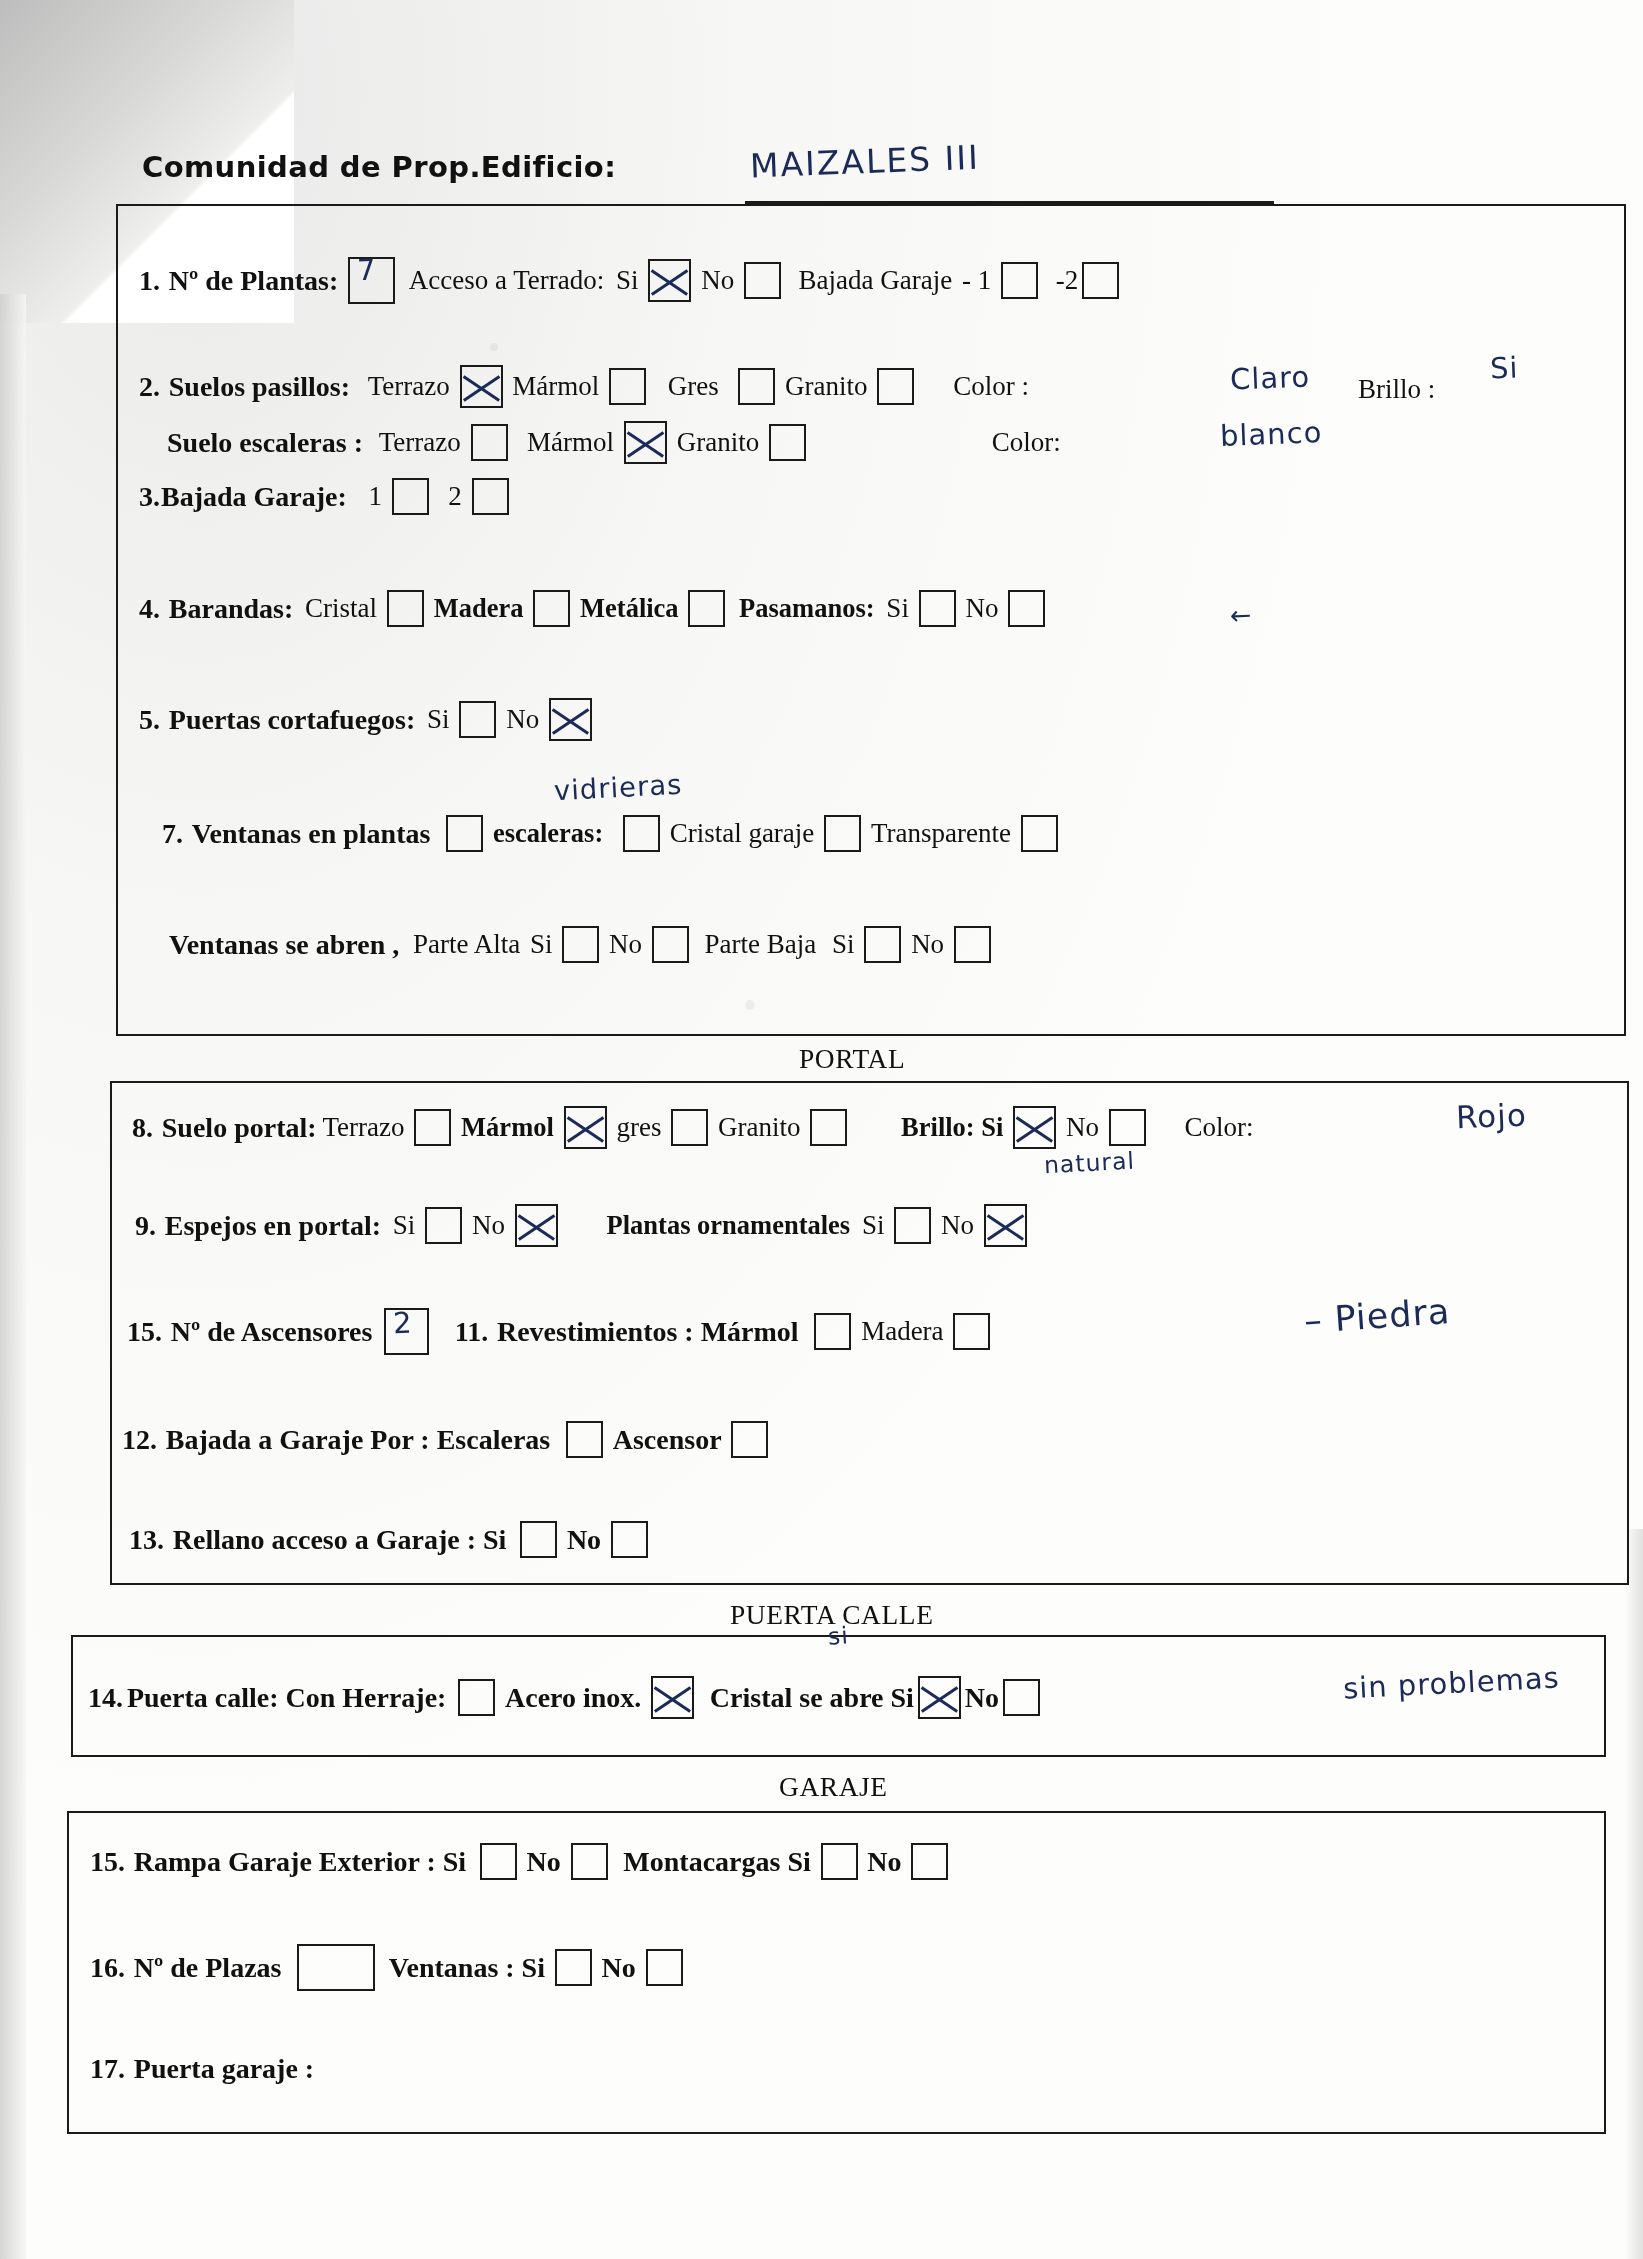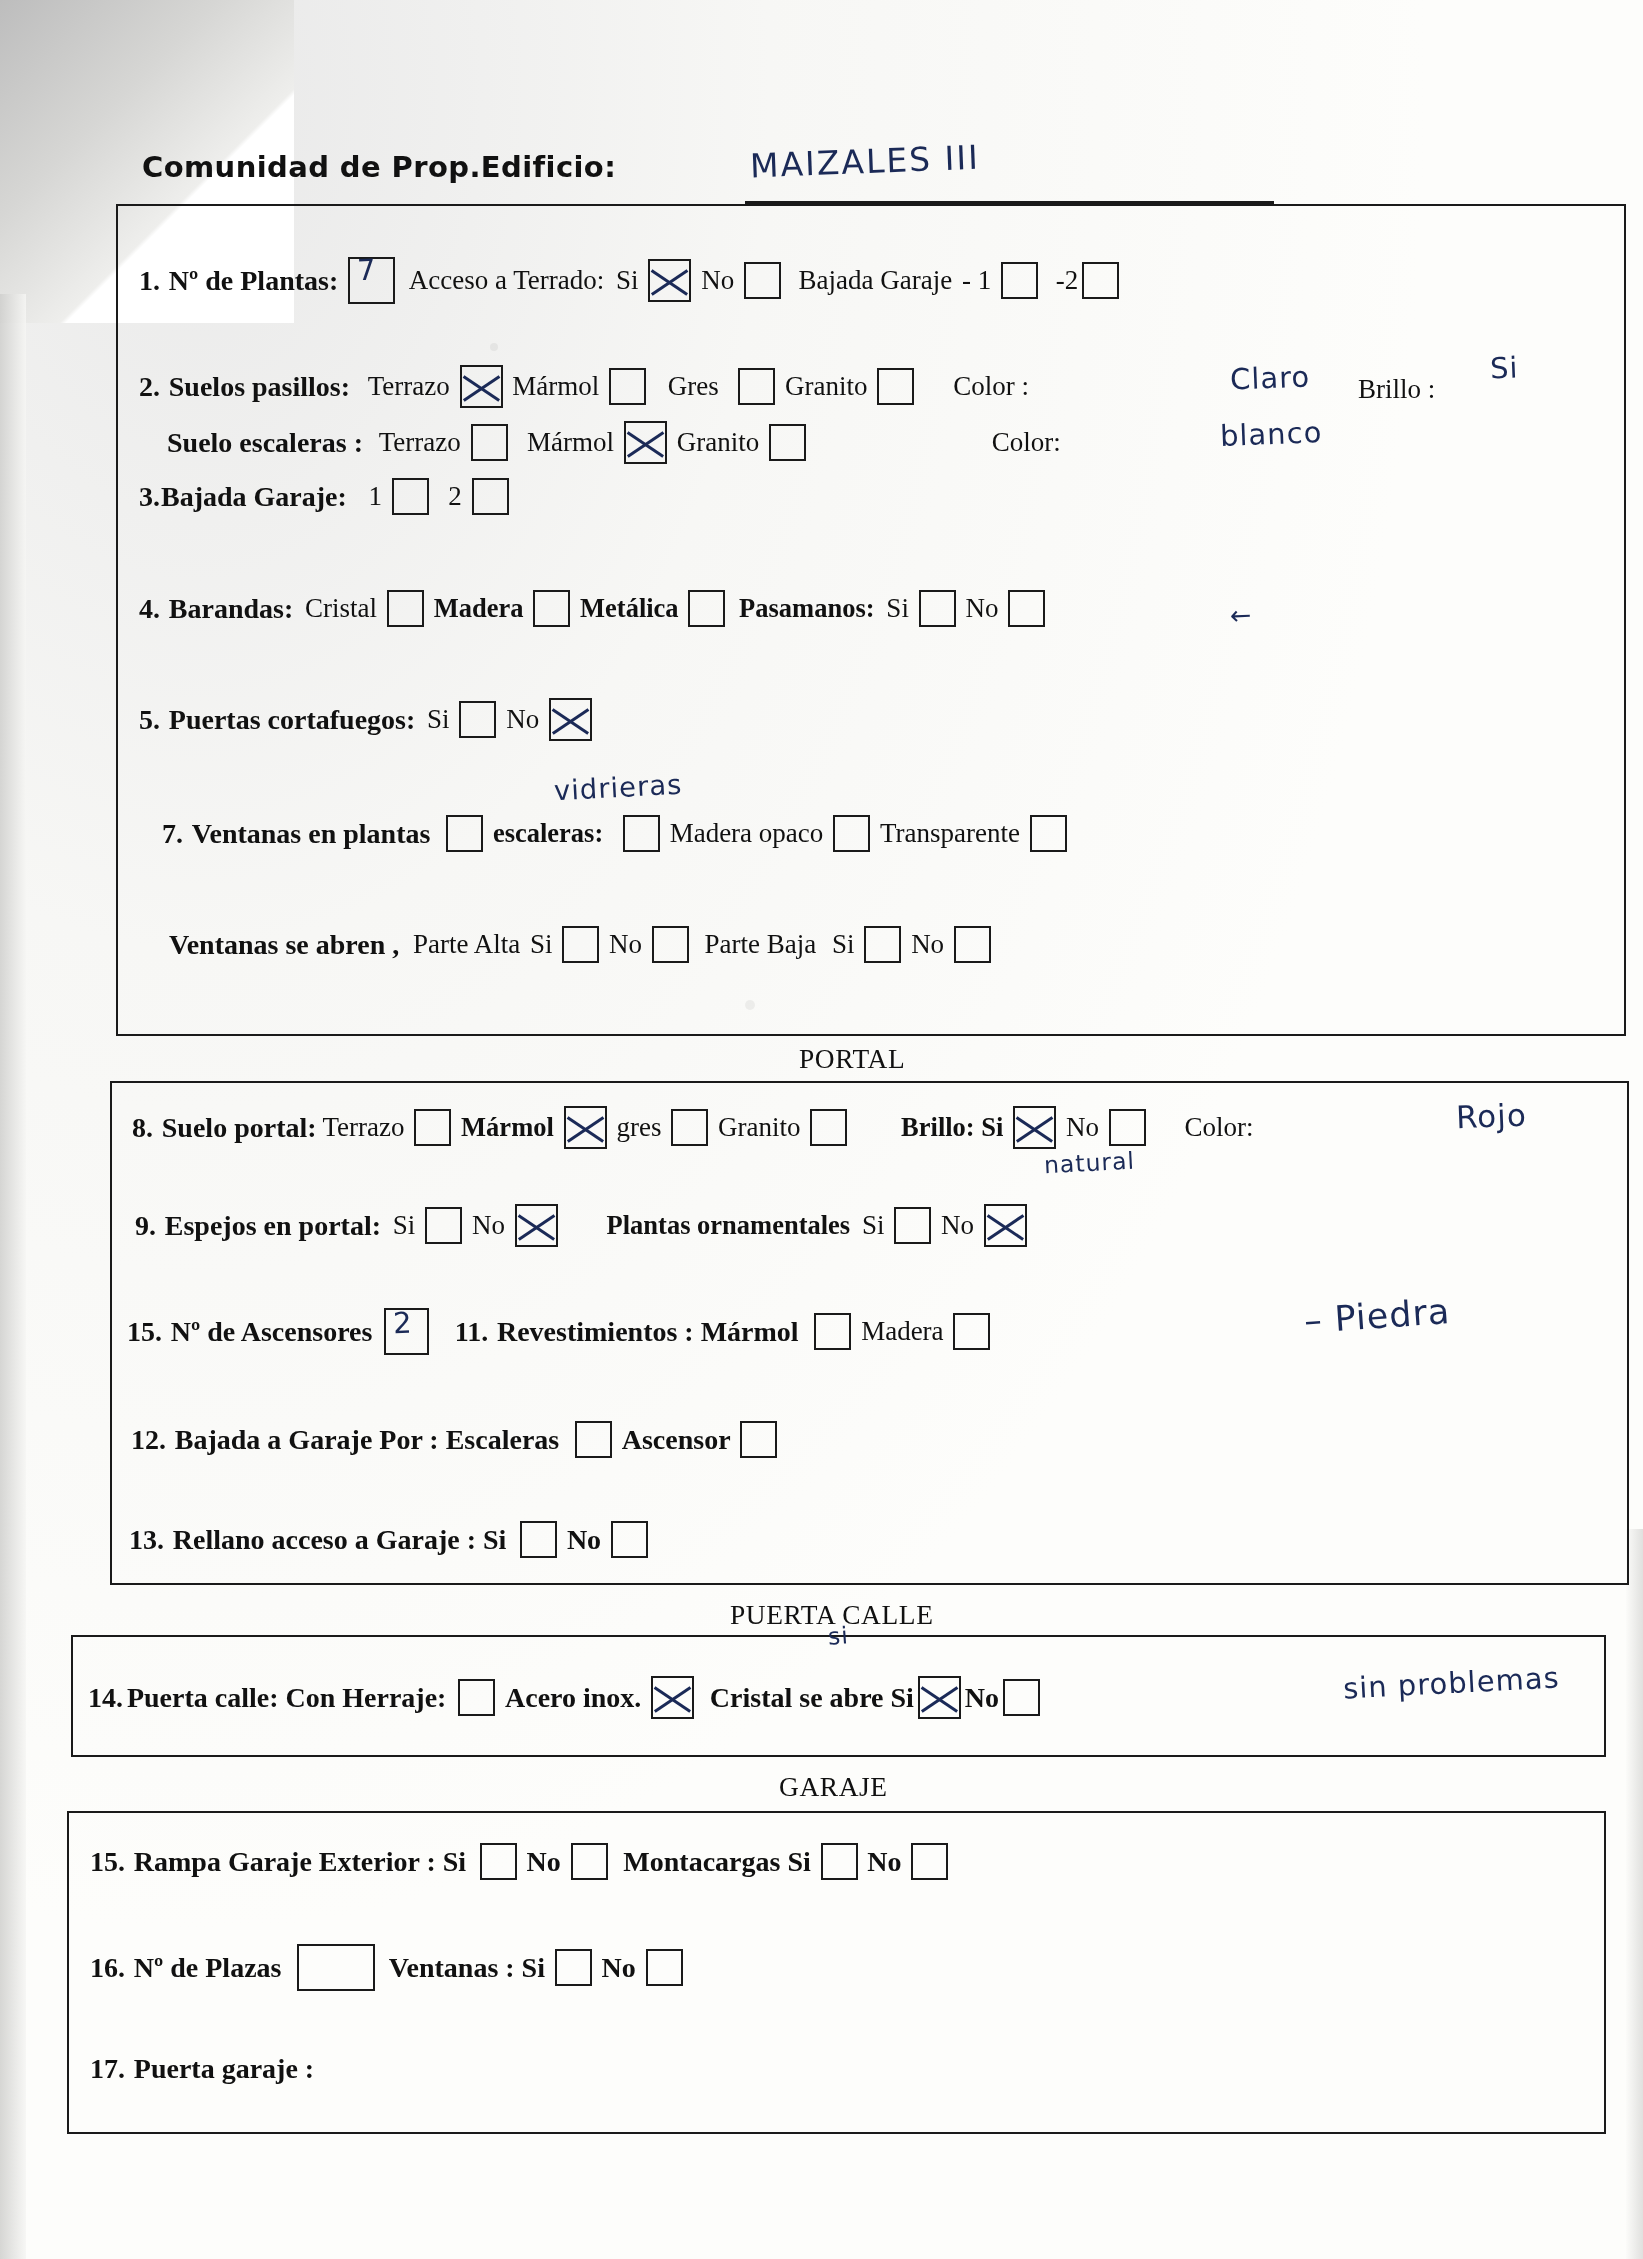--- a/index.html
+++ b/index.html
@@ -148,21 +148,21 @@
     <span class="cb big x"></span>
   </div>
 
   <div class="hw" style="left:554px;top:772px;font-size:27.4px;transform:rotate(-3deg);">vidrieras</div>
   <div class="row" style="left:162px;top:815px;">
     <span class="qnum">7.</span>
     <span class="qnum" style="margin-left:8.8px;">Ventanas en plantas</span>
     <span class="cb" style="margin-left:15.7px;"></span>
     <span class="lblb">escaleras:</span>
     <span class="cb" style="margin-left:19.6px;"></span>
-    <span class="lbl">Madera opaco</span>
+    <span class="lbl">Cristal garaje</span>
     <span class="cb"></span>
     <span class="lbl">Transparente</span>
     <span class="cb"></span>
   </div>
 
   <div class="row" style="left:169px;top:926px;">
     <span class="qnum">Ventanas  se abren ,</span>
     <span class="lbl" style="margin-left:13.7px;">Parte Alta</span>
     <span class="lbl" style="margin-left:9.8px;">Si</span>
     <span class="cb"></span>
@@ -220,21 +220,21 @@
       <span class="hw" style="left:6.9px;top:-3.9px;">2</span>
     </span>
     <span class="qnum" style="margin-left:25.5px;">11.</span>
     <span class="qnum" style="margin-left:8.8px;">Revestimientos :  Mármol</span>
     <span class="cb" style="margin-left:15.7px;"></span>
     <span class="lbl">Madera</span>
     <span class="cb"></span>
   </div>
   <div class="hw" style="left:1304px;top:1296px;font-size:35px;transform:rotate(-4deg);">– Piedra</div>
 
-  <div class="row" style="left:131px;top:1421px;text-align:center;">
+  <div class="row" style="left:122px;top:1421px;text-align:center;">
     <span class="qnum">12.</span>
     <span class="qnum" style="margin-left:8.8px;">Bajada a Garaje Por :  Escaleras</span>
     <span class="cb" style="margin-left:15.7px;"></span>
     <span class="qnum">Ascensor</span>
     <span class="cb"></span>
   </div>
 
   <div class="row" style="left:129px;top:1521px;">
     <span class="qnum">13.</span>
     <span class="qnum" style="margin-left:8.8px;">Rellano acceso a Garaje :  Si</span>

